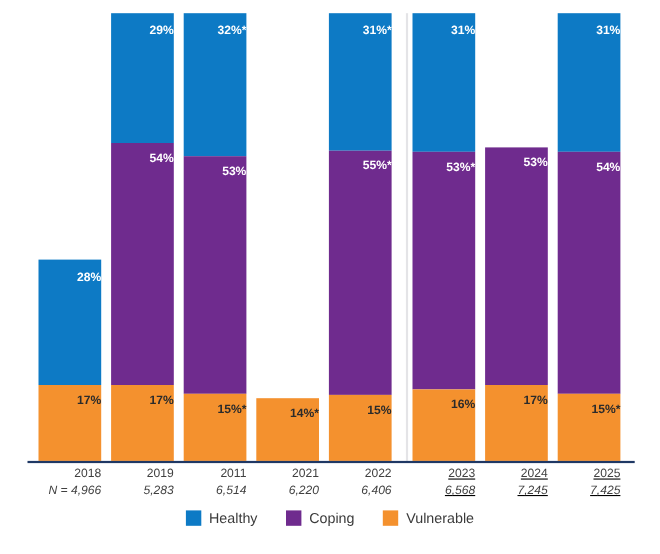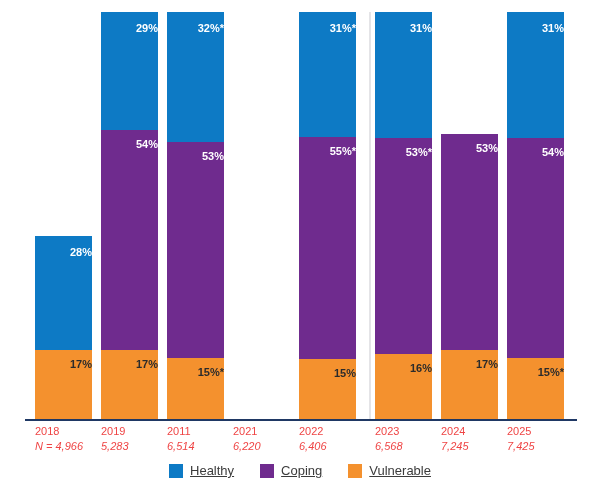--- a/index.html
+++ b/index.html
@@ -114,28 +114,28 @@
   .xlabels {
     position: absolute;
     left: 35px;
     top: 424px;
     width: 531px;
     height: 34px;
     display: flex;
   }
   .xgroup { display: flex; height: 100%; }
   .xgroup.left  { flex: 0 0 330px; }
-  .xgroup.right { flex: 0 0 201px; }
+  .xgroup.right { flex: 0 0 201px; text-decoration: underline; }
   .xgap { flex: 0 0 10px; }
 
   .xcell {
     width: 57px;
     margin-right: 9px;
-    text-align: left;
-    color: #ef4444;
+    text-align: right;
+    color: #404040;
   }
   .xcell:last-child { margin-right: 0; }
   .xcell .year {
     font-size: 11px;
     line-height: 15px;
     display: block;
   }
   .xcell .n {
     font-size: 11px;
     font-style: italic;
@@ -162,21 +162,20 @@
   }
   .swatch {
     width: 14px;
     height: 14px;
     display: block;
   }
   .legend-label {
     font-size: 13px;
     color: #3b3b3b;
     line-height: 14px;
-    text-decoration: underline;
   }
 </style>
 </head>
 <body>
 
 <div id="chart-root">
 
   <div class="plot">
 
     <div class="bars">
@@ -210,20 +209,23 @@
           </div>
           <div class="seg coping" style="height:53%">
             <span>53%</span>
           </div>
           <div class="seg vulnerable" style="height:15%">
             <span>15%*</span>
           </div>
         </div>
 
         <div class="bar">
+          <div class="seg vulnerable" style="height:14%">
+            <span>14%*</span>
+          </div>
         </div>
 
         <div class="bar">
           <div class="seg healthy" style="height:31%">
             <span>31%*</span>
           </div>
           <div class="seg coping" style="height:55%">
             <span>55%*</span>
           </div>
           <div class="seg vulnerable" style="height:15%">

